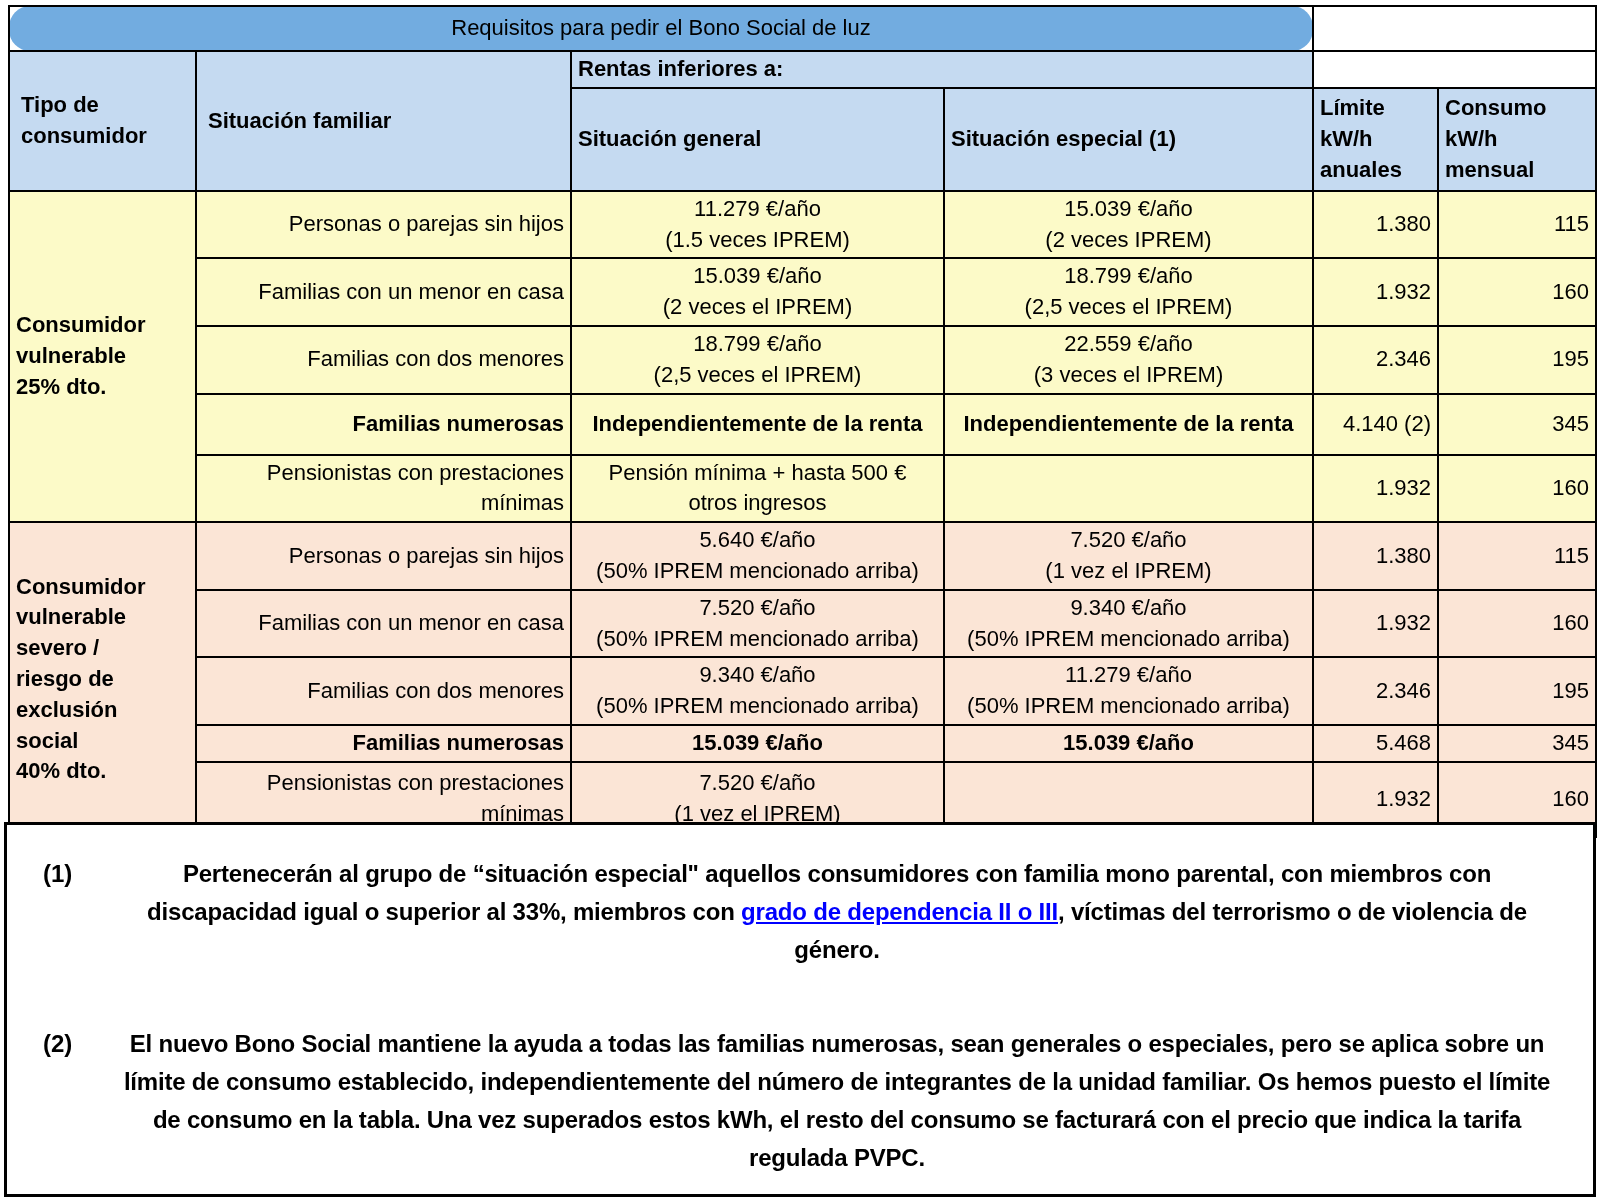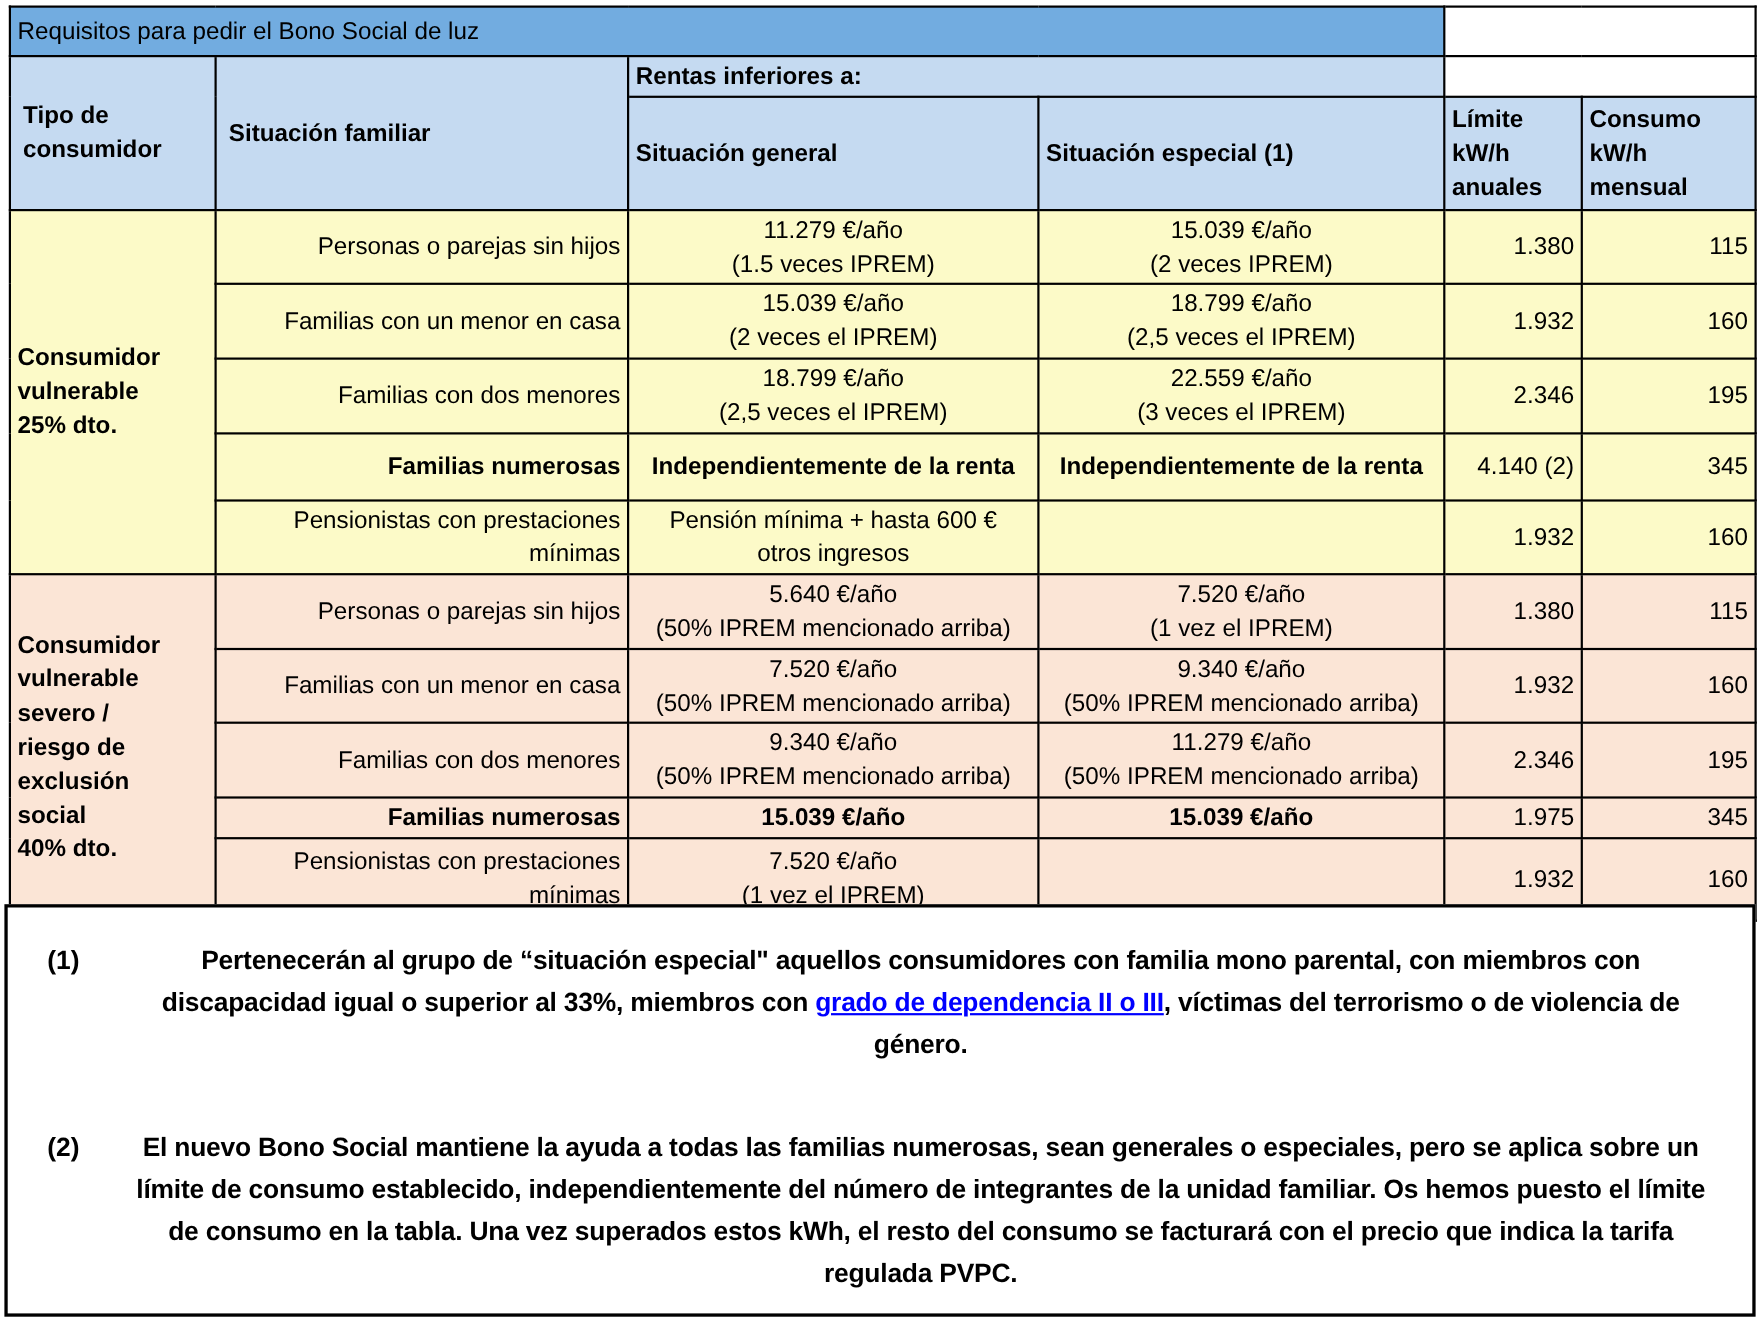--- a/index.html
+++ b/index.html
@@ -28,23 +28,24 @@
   }
   td.ol { border-left-width: 3px; }
   td.or { border-right-width: 3px; }
   td.ot { border-top-width: 3px; }
   td.ob { border-bottom-width: 3px; }
 
   td.blank { border: none; background: transparent; }
 
   td.title {
     background: var(--title-bg, #72ACE0);
-    text-align: left;
+    text-align: center;
     font-size: 25px;
     font-weight: normal;
+    border-radius: 21px;
   }
   td.head {
     background: var(--header-bg, #C5DAF1);
     font-weight: bold;
     font-size: 23px;
     text-align: left;
     white-space: pre-line;
     line-height: 1.45;
   }
   td.head.left { text-align: left; padding-left: 11px; }
@@ -175,21 +176,21 @@
     <tr class="y" style="height:61px">
       <td class="fam hl">Familias numerosas</td>
       <td class="val hl">Independientemente de la renta</td>
       <td class="val hl">Independientemente de la renta</td>
       <td class="num">4.140 (2)</td>
       <td class="num or">345</td>
     </tr>
     <tr class="y" style="height:62px">
       <td class="fam">Pensionistas con prestaciones
 mínimas</td>
-      <td class="val">Pensión mínima + hasta 600 €
+      <td class="val">Pensión mínima + hasta 500 €
 otros ingresos</td>
       <td class="val"></td>
       <td class="num">1.932</td>
       <td class="num or">160</td>
     </tr>
 
     <tr class="p" style="height:63px">
       <td rowspan="5" class="group ol">Consumidor
 vulnerable
 severo /
@@ -220,21 +221,21 @@
 (50% IPREM mencionado arriba)</td>
       <td class="val">11.279 €/año
 (50% IPREM mencionado arriba)</td>
       <td class="num">2.346</td>
       <td class="num or">195</td>
     </tr>
     <tr class="p" style="height:33px">
       <td class="fam hl">Familias numerosas</td>
       <td class="val hl">15.039 €/año</td>
       <td class="val hl">15.039 €/año</td>
-      <td class="num">1.975</td>
+      <td class="num">5.468</td>
       <td class="num or">345</td>
     </tr>
     <tr class="p" style="height:75px">
       <td class="fam ob">Pensionistas con prestaciones
 mínimas</td>
       <td class="val ob">7.520 €/año
 (1 vez el IPREM)</td>
       <td class="val ob"></td>
       <td class="num ob">1.932</td>
       <td class="num ob or">160</td>

